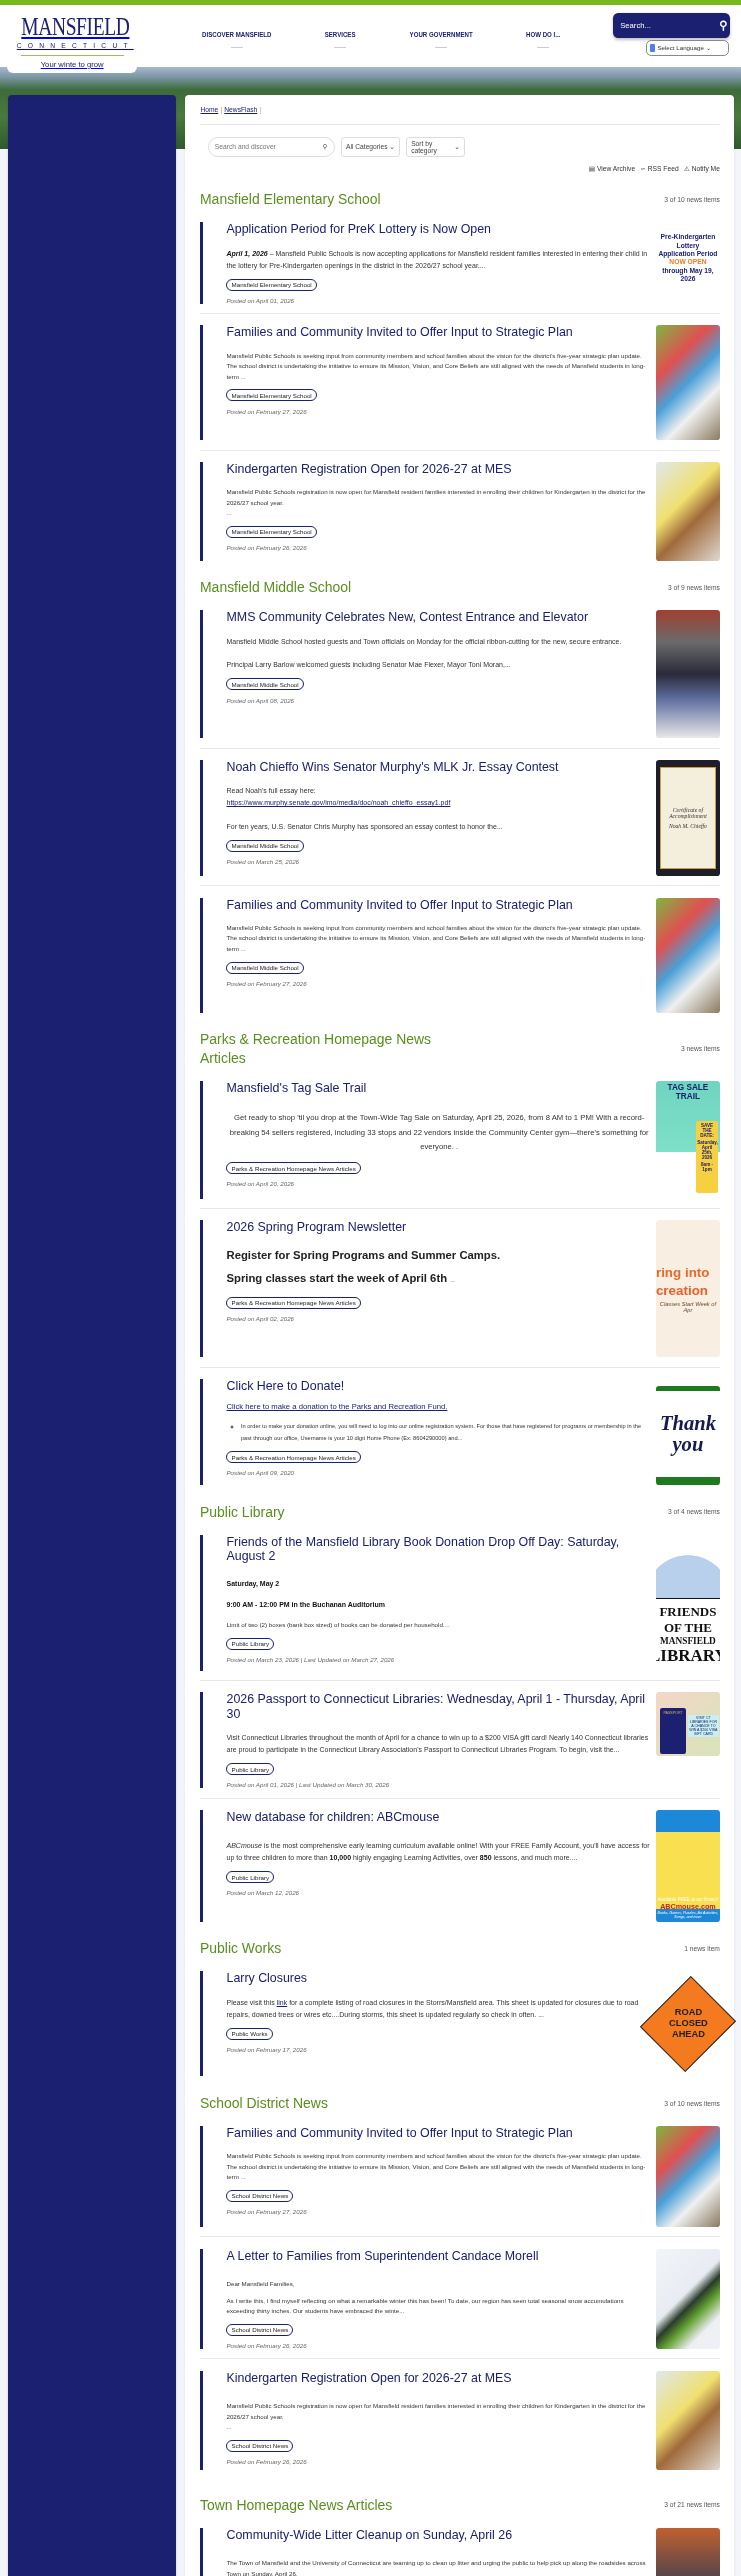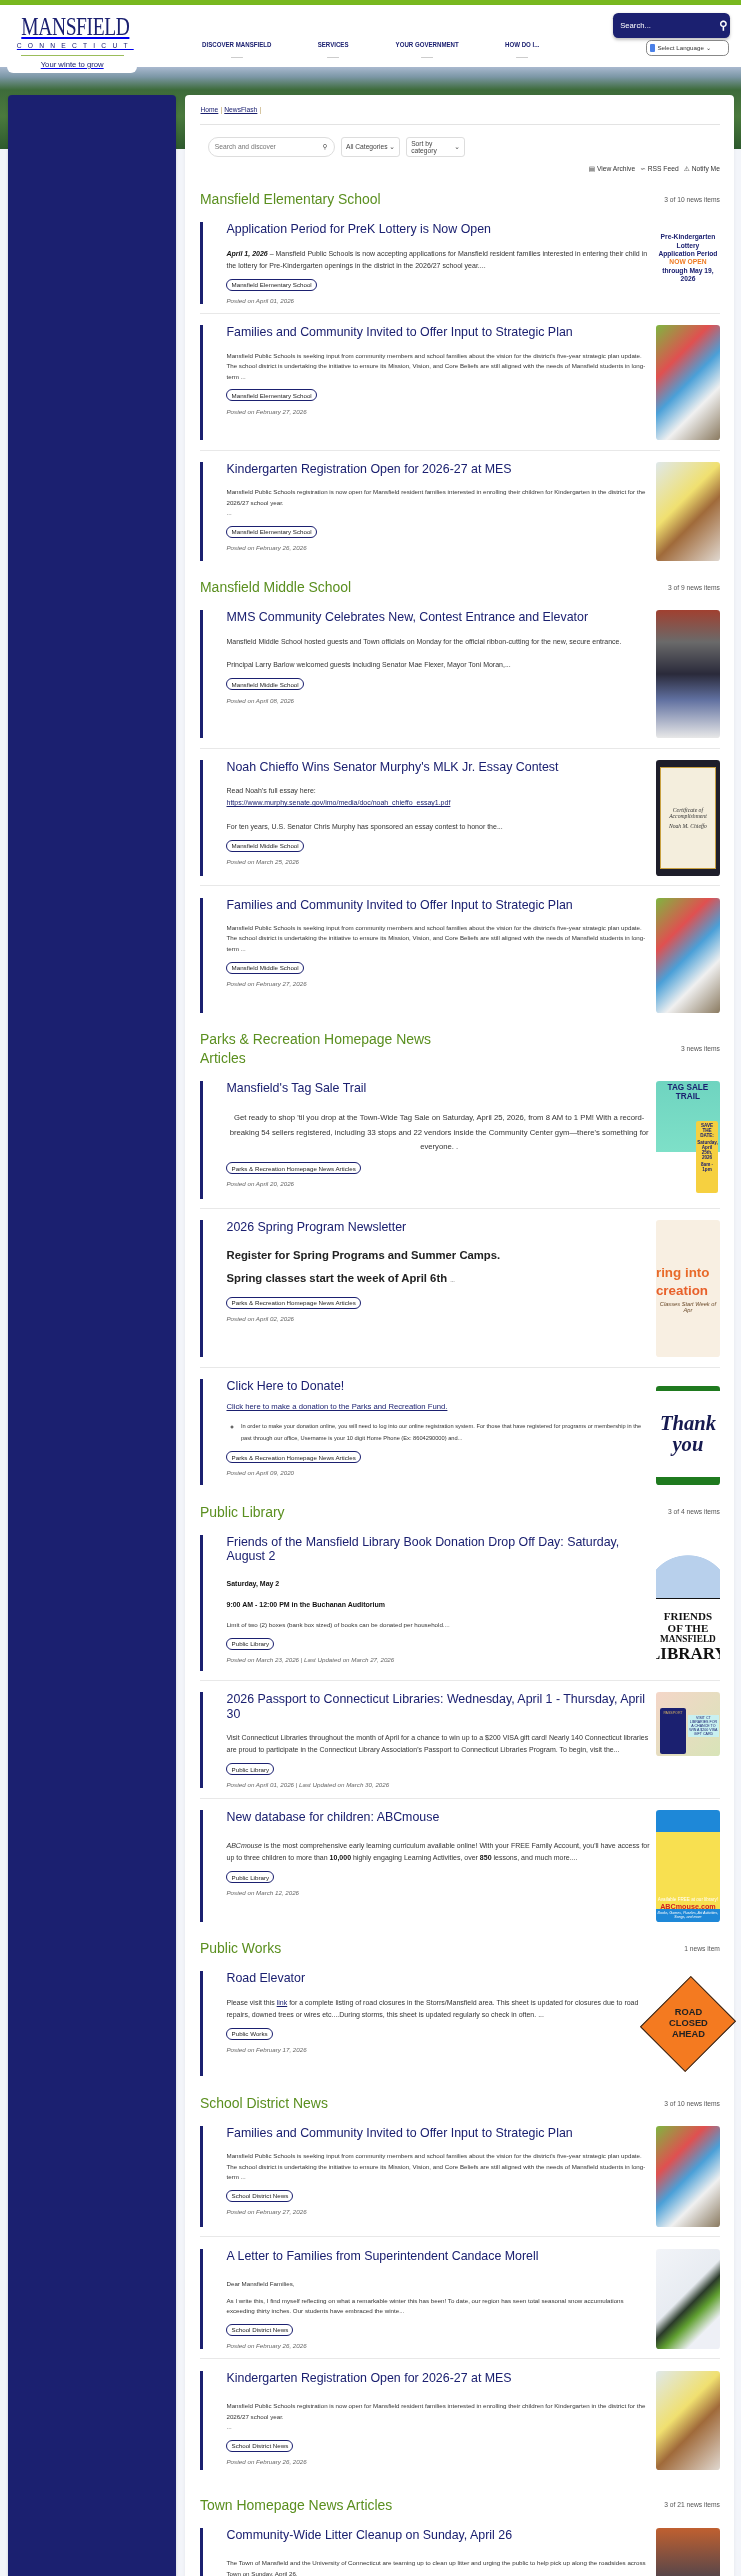--- a/index.html
+++ b/index.html
@@ -4,21 +4,21 @@
 <style>
 *{box-sizing:border-box;margin:0;padding:0}
 body{width:742px;background:#f3f5fa;font-family:"Liberation Sans",sans-serif;color:#333}
 .topbar{height:5.2px;background:#78b81f}
 header{position:relative;height:62px;background:#fff;box-shadow:0 1px 2.1px rgba(0,0,0,.1)}
 .logo{position:absolute;left:7.2px;top:0;width:130px;height:68px;background:#fff;border-radius:0 0 6.2px 6.2px;z-index:3;text-align:center;padding-top:8.2px}
 .logo-main{font-family:"Liberation Serif",serif;font-size:25px;color:#1b2070;letter-spacing:-0.5px;font-stretch:condensed;line-height:27px;transform:scaleX(.78);display:block}
 .logo-sub{font-size:6.7px;letter-spacing:6.2px;color:#1b2070;margin-top:2.1px;padding-left:6.2px}
 .logo-line{width:103px;height:1px;background:#9bbd5a;margin:5.2px auto 4.1px}
 .logo-tag{font-size:7.7px;color:#1b2070}
-nav.main{position:absolute;left:196px;top:35px;display:flex;gap:1px}
+nav.main{position:absolute;left:196px;top:25px;display:flex;gap:8px}
 nav.main a{display:block;font-family:"Liberation Sans",sans-serif;font-weight:bold;font-size:7.2px;color:#1b2070;text-decoration:none;text-transform:uppercase;transform:scaleX(.85);text-align:center;margin-right:37px;position:relative}
 nav.main a::after{content:"";display:block;width:14.4px;height:1px;background:#ccc;margin:8.2px auto 0}
 .search-top{position:absolute;left:613px;top:8.2px;width:117px;height:25px;background:#1b2070;border-radius:5.2px;display:flex;align-items:center;padding:0 7.2px;box-shadow:0 1.5px 3.1px rgba(0,0,0,.25)}
 .search-top input{background:transparent;border:none;color:#fff;font-size:7.7px;flex:1;outline:none}
 .search-top input::placeholder{color:#fff}
 .search-top .ico{color:#fff;font-size:11.3px;font-weight:bold}
 .lang{position:absolute;left:646px;top:35px;width:83px;height:15.5px;border:0.5px solid #888;border-radius:5.2px;display:flex;align-items:center;padding:0 3.1px;font-size:6.2px;color:#333;background:#fff;gap:2.1px}
 .lang .g{width:5.2px;height:7.2px;background:#4a80e8;border-radius:1px;display:inline-block}
 .hero{height:82px;background:linear-gradient(180deg,#a9b9cf 0%,#7c97a6 12%,#3d6b3a 28%,#4a7a3d 60%,#2e5a2e 100%);position:relative}
 .layout{position:relative;display:flex;gap:9.3px;padding:0 7.7px;margin-top:-54px}
@@ -261,21 +261,21 @@
           <div class="item-text" style="margin-top:13.4px">
             <p><b>Saturday, May 2</b></p>
             <p style="margin-top:9.3px"><b>9:00 AM - 12:00 PM in the Buchanan Auditorium</b></p>
             <p style="margin-top:9.3px;font-size:6.2px">Limit of two (2) boxes (bank box sized) of books can be donated per household....</p>
           </div>
           <span class="tag">Public Library</span>
           <div class="posted">Posted on March 23, 2026 | Last Updated on March 27, 2026</div>
         </div>
         <div class="thumb" style="height:136px;background:#fff;flex-direction:column;justify-content:flex-start;font-family:'Liberation Serif',serif;font-weight:bold;color:#111">
           <div style="width:64px;height:64px;background:radial-gradient(circle at 50% 100%,#b8d0ec 0%,#b8d0ec 60%,#fff 61%);border-bottom:1.5px solid #111"></div>
-          <span style="font-size:11px;margin-top:11px">FRIENDS OF THE</span>
+          <span style="font-size:13px;margin-top:5px">FRIENDS OF THE</span>
           <span style="font-size:9.3px">MANSFIELD</span>
           <span style="font-size:17px">LIBRARY</span>
         </div>
       </article>
       <hr class="divider">
       <article class="item">
         <div class="item-body">
           <h3 class="item-title"><a href="#">2026 Passport to Connecticut Libraries: Wednesday, April 1 - Thursday, April 30</a></h3>
           <p class="item-text">Visit Connecticut Libraries throughout the month of April for a chance to win up to a $200 VISA gift card! Nearly 140 Connecticut libraries are proud to participate in the Connecticut Library Association's Passport to Connecticut Libraries Program. To begin, visit the...</p>
           <span class="tag">Public Library</span>
@@ -302,21 +302,21 @@
       </article>
     </section>
 
     <section>
       <div class="section-head">
         <h2 class="section-title">Public Works</h2>
         <span class="section-count">1 news item</span>
       </div>
       <article class="item">
         <div class="item-body">
-          <h3 class="item-title"><a href="#">Road Elevator</a></h3>
+          <h3 class="item-title"><a href="#">Larry Closures</a></h3>
           <p class="item-text"><span>Please visit this </span><a href="#">link</a><span> for a complete listing of road closures in the Storrs/Mansfield area.  This sheet is updated for closures due to road repairs, downed trees or wires etc....During storms, this sheet is updated regularly so check in often.  ...</span></p>
           <span class="tag">Public Works</span>
           <div class="posted">Posted on February 17, 2026</div>
         </div>
         <div class="thumb" style="height:105px;overflow:visible">
           <div style="width:72px;height:72px;background:#f47a20;border:1.5px solid #222;transform:rotate(45deg);display:flex;align-items:center;justify-content:center">
             <div style="transform:rotate(-45deg);display:flex;flex-direction:column;font-weight:bold;font-size:9.3px;color:#222;line-height:1.2">
               <span>ROAD</span>
               <span>CLOSED</span>
               <span>AHEAD</span>

